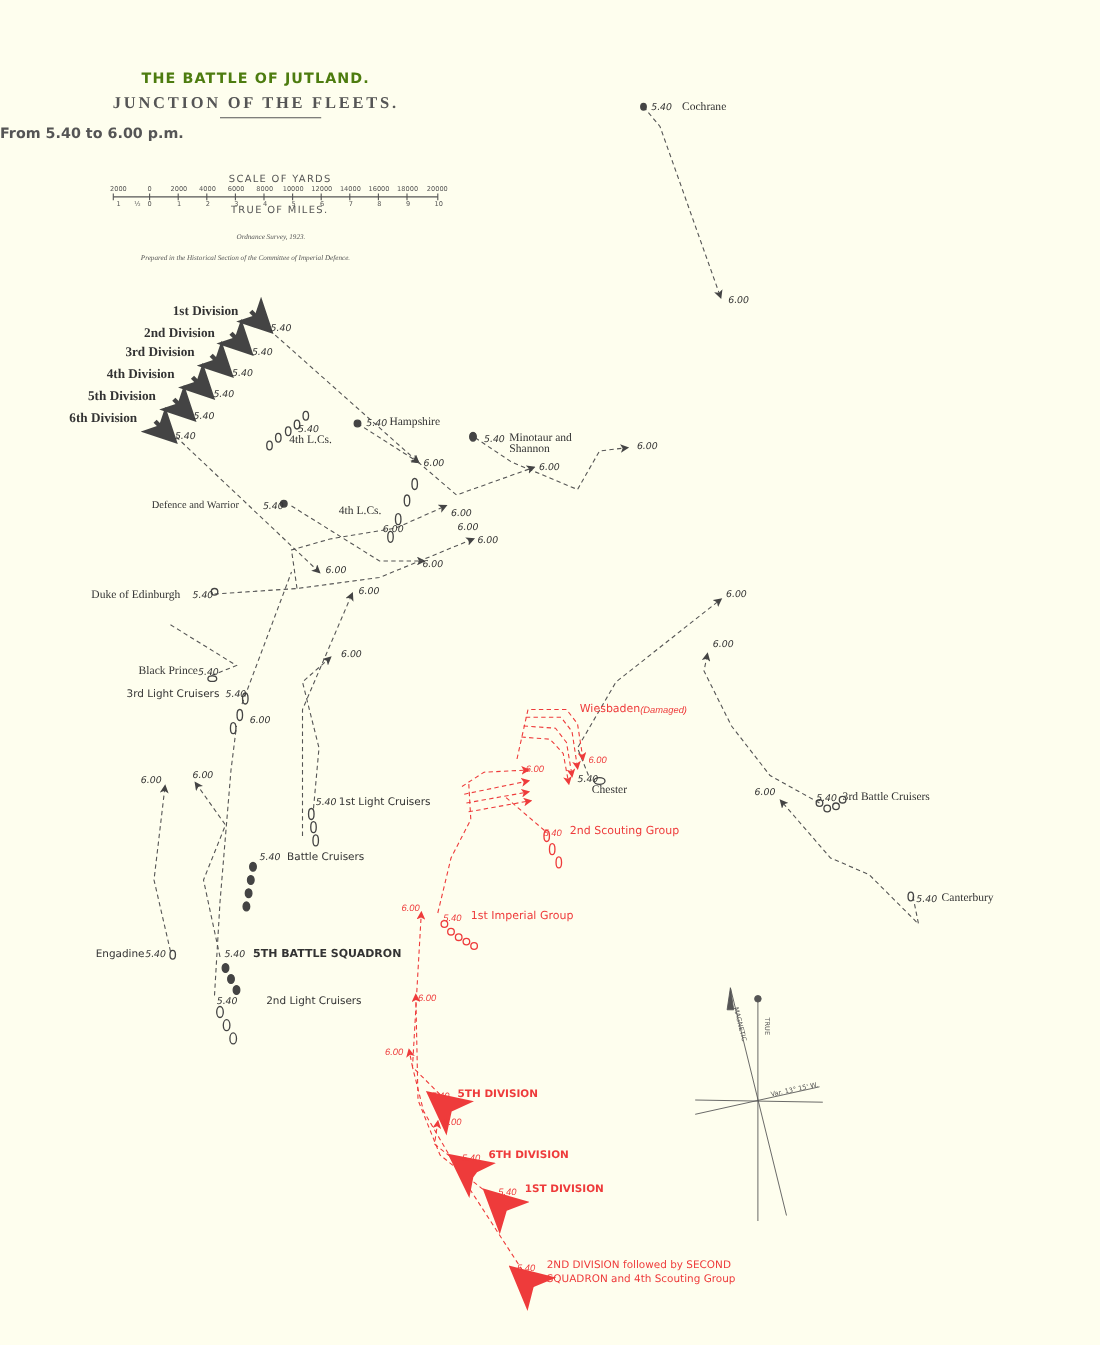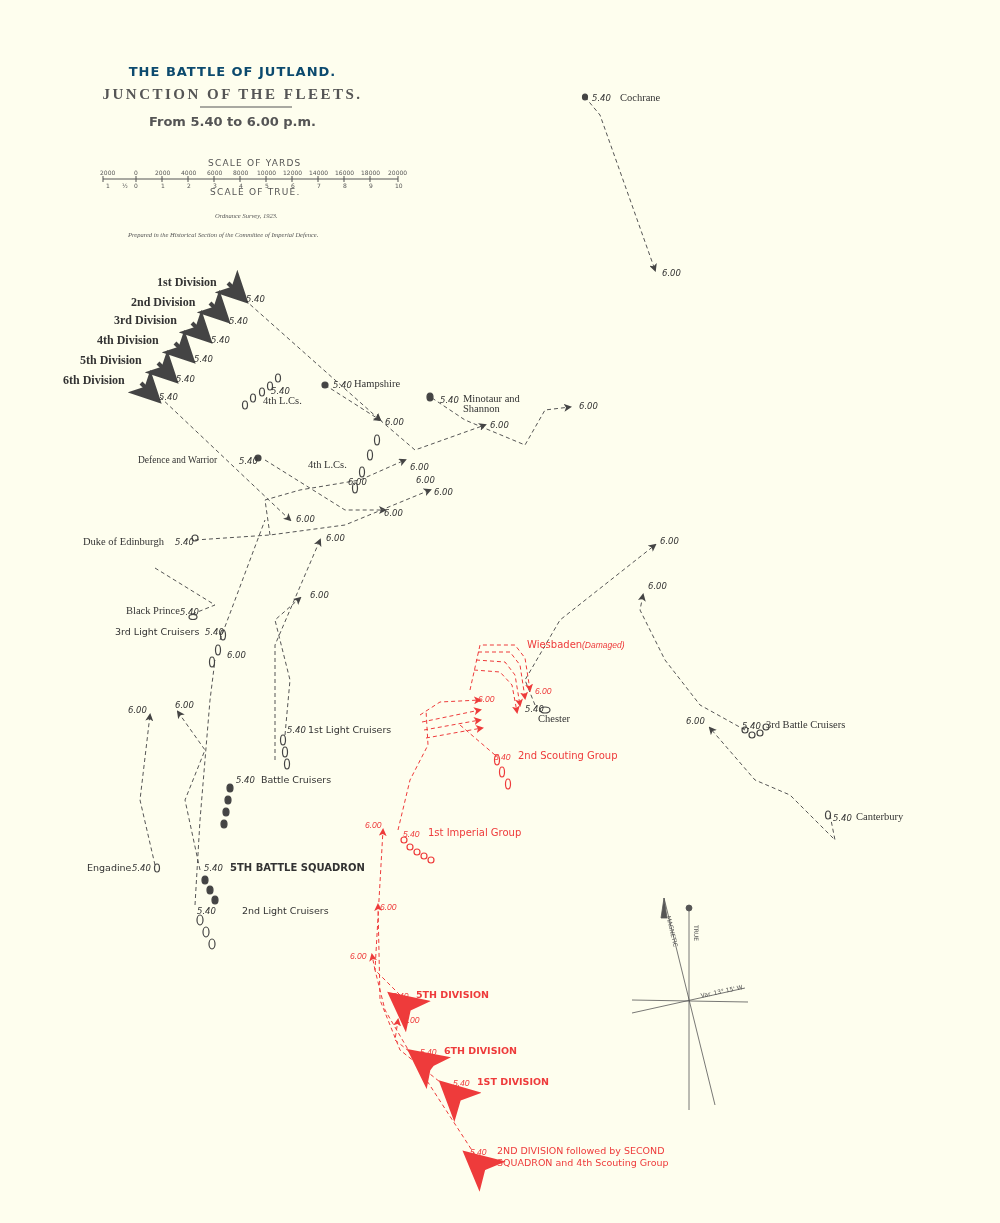--- a/index.html
+++ b/index.html
@@ -1,21 +1,21 @@
 <!DOCTYPE html>
 <html><head>
 <meta charset="utf-8">
 <style>
   html, body { margin:0; padding:0; }
   body { width:1000px; height:1223px; background:#fefeee; position:relative; overflow:hidden; font-family:"DejaVu Serif", serif; }
   #map { position:absolute; left:0; top:0; width:1000px; height:1223px; }
   .t { position:absolute; white-space:nowrap; }
-  .title1 { left:0; width:465px; text-align:center; top:64px; font-family:"DejaVu Sans", sans-serif; font-size:13px; color:#0c4a6e; letter-spacing:1px; font-weight:bold; }
+  .title1 { left:0; width:465px; text-align:center; top:64px; font-family:"DejaVu Sans", sans-serif; font-size:13px; color:#4d7c0f; letter-spacing:1px; font-weight:bold; }
   .title2 { left:0; width:465px; text-align:center; top:86px; font-family:"Liberation Serif", serif; font-size:15px; color:#555; letter-spacing:2.5px; font-weight:bold; }
-  .title3 { left:0; width:465px; text-align:center; top:114px; font-family:"DejaVu Sans", sans-serif; font-size:13px; color:#555; font-weight:bold; }
+  .title3 { left:0; width:465px; top:114px; font-family:"DejaVu Sans", sans-serif; font-size:13px; color:#555; font-weight:bold; }
   .scale-lbl { font-family:"DejaVu Sans", sans-serif; font-size:9px; color:#555; letter-spacing:1.2px; }
   .tick { font-family:"DejaVu Sans", sans-serif; font-size:6px; color:#555; }
   .note { font-family:"Liberation Serif", serif; font-style:italic; font-size:6.5px; color:#555; }
   .lbl { font-family:"Liberation Serif", serif; font-size:10.5px; color:#333; }
   .lbl-b { font-family:"Liberation Serif", serif; font-size:12px; color:#333; font-weight:bold; }
   .lbl-s { font-family:"DejaVu Sans", sans-serif; font-size:9.5px; color:#333; }
   .lbl-caps { font-family:"DejaVu Sans", sans-serif; font-size:10px; color:#333; font-weight:bold; }
   .time { font-family:"DejaVu Sans", sans-serif; font-style:italic; font-size:8.5px; color:#333; }
   .red-caps { font-family:"DejaVu Sans", sans-serif; font-size:9.5px; color:#ee3b3b; font-weight:bold; }
   .red-s { font-family:"DejaVu Sans", sans-serif; font-size:10px; color:#ee3b3b; }
@@ -186,21 +186,21 @@
     <path d="M664,898 L667,918 L661,918 Z" fill="#555"></path>
     <circle cx="689" cy="908" r="3" fill="#555"></circle>
   </g>
 </svg>
 
 <div class="t title1">THE BATTLE OF JUTLAND.</div>
 <div class="t title2">JUNCTION OF THE FLEETS.</div>
 <div class="t title3">From 5.40 to 6.00 p.m.</div>
 
 <div class="t scale-lbl" style="left:208px;top:158px;">SCALE OF YARDS</div>
-<div class="t scale-lbl" style="left:210px;top:187px;">SCALE OF TRUE.</div>
+<div class="t scale-lbl" style="left:210px;top:187px;">TRUE OF MILES.</div>
 <div class="t tick" style="left:100px;top:169px;">2000</div>
 <div class="t tick" style="left:134px;top:169px;">0</div>
 <div class="t tick" style="left:155px;top:169px;">2000</div>
 <div class="t tick" style="left:181px;top:169px;">4000</div>
 <div class="t tick" style="left:207px;top:169px;">6000</div>
 <div class="t tick" style="left:233px;top:169px;">8000</div>
 <div class="t tick" style="left:257px;top:169px;">10000</div>
 <div class="t tick" style="left:283px;top:169px;">12000</div>
 <div class="t tick" style="left:309px;top:169px;">14000</div>
 <div class="t tick" style="left:335px;top:169px;">16000</div>

